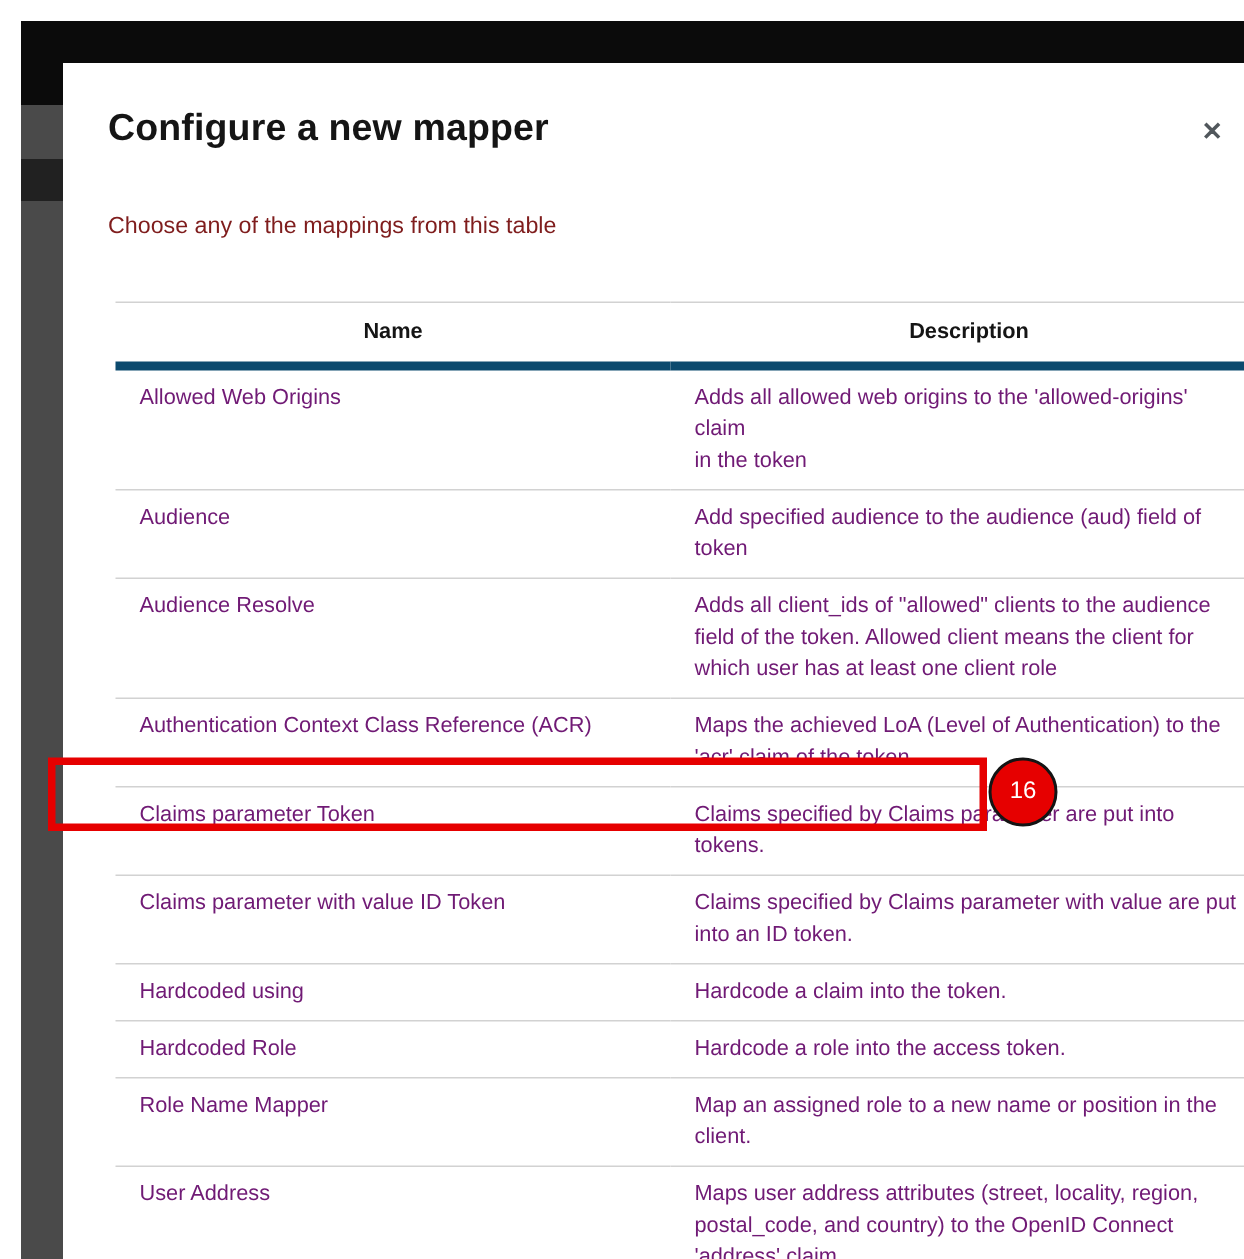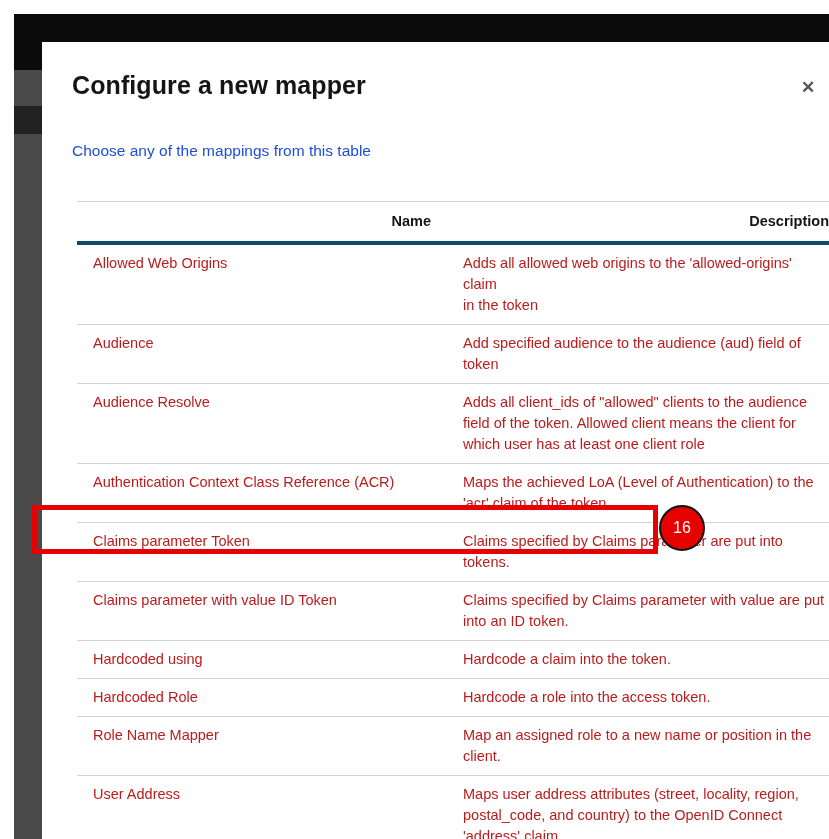--- a/index.html
+++ b/index.html
@@ -34,34 +34,34 @@
   }
   .close-button {
     position: absolute; top: 24px; right: 14px;
     width: 28px; height: 28px;
     background: none; border: none; cursor: pointer;
     font-size: 17px; font-weight: 700; color: #51575c;
     line-height: 28px; text-align: center;
     font-family: "Liberation Sans", sans-serif;
   }
   .modal-subtitle {
-    margin-top: 13px; font-size: 15.5px; color: #1d4ed8; line-height: 19px;
+    margin-top: 13px; font-size: 15.5px; color: #7f1d1d; line-height: 19px;
   }
   .table-wrap { margin: 13px 17px 0 26px; }
   table.mapper-table {
     width: 768px; border-collapse: collapse; table-layout: fixed;
   }
   table.mapper-table th {
-    text-align: right; font-size: 14.5px; font-weight: 700; color: #151515;
+    text-align: center; font-size: 14.5px; font-weight: 700; color: #151515;
     padding: 9px 16px; line-height: 21px;
-    border-top: 1px solid #d2d2d2; border-bottom: 4px solid #0c4a6e;
+    border-top: 1px solid #d2d2d2; border-bottom: 6px solid #0c4a6e;
   }
   table.mapper-table th.col-name { width: 370px; }
   table.mapper-table td {
-    vertical-align: top; font-size: 14.5px; color: #b91c1c;
+    vertical-align: top; font-size: 14.5px; color: #701a75;
     padding: 8px 16px; line-height: 21px;
     border-bottom: 1px solid #d2d2d2;
   }
   table.mapper-table tr { cursor: pointer; }
   td.desc-cell { white-space: pre-line; }
 
   
   .scrollbar-track {
     position: absolute; left: 819px; top: 95px; width: 6px; bottom: 0;
     background: #ebebeb; border-radius: 3px; z-index: 2;

